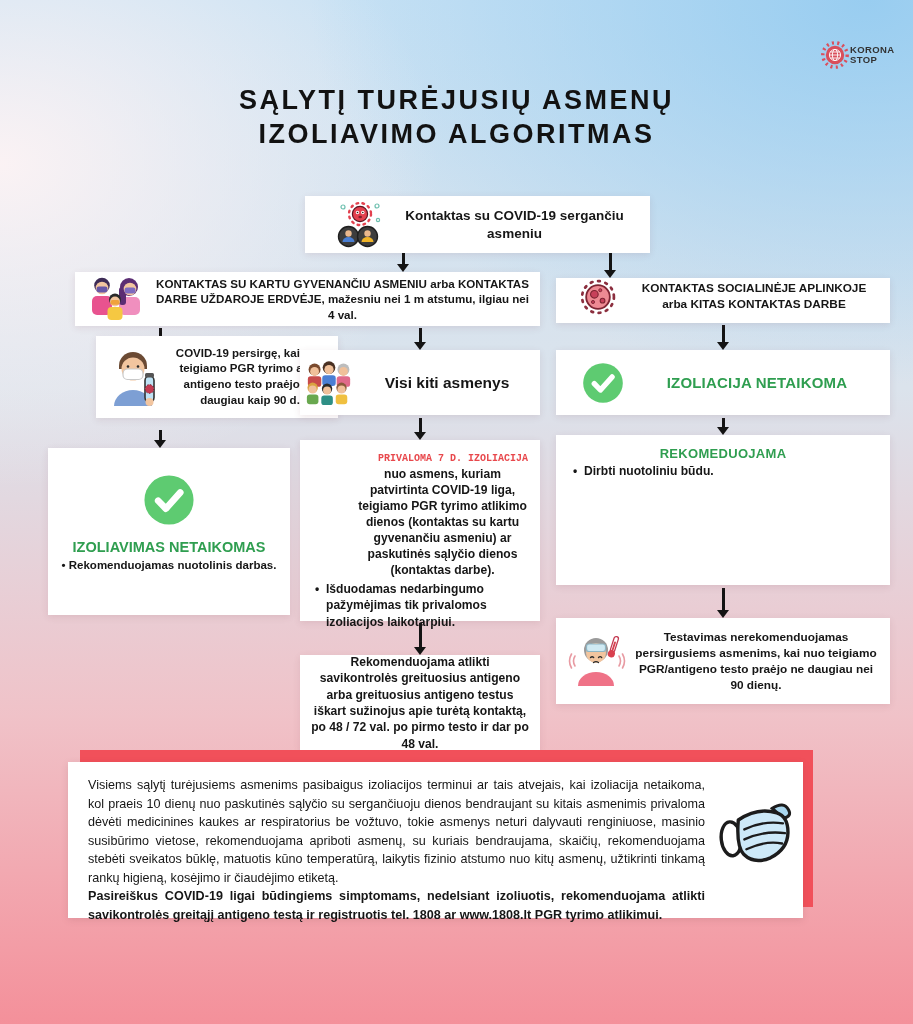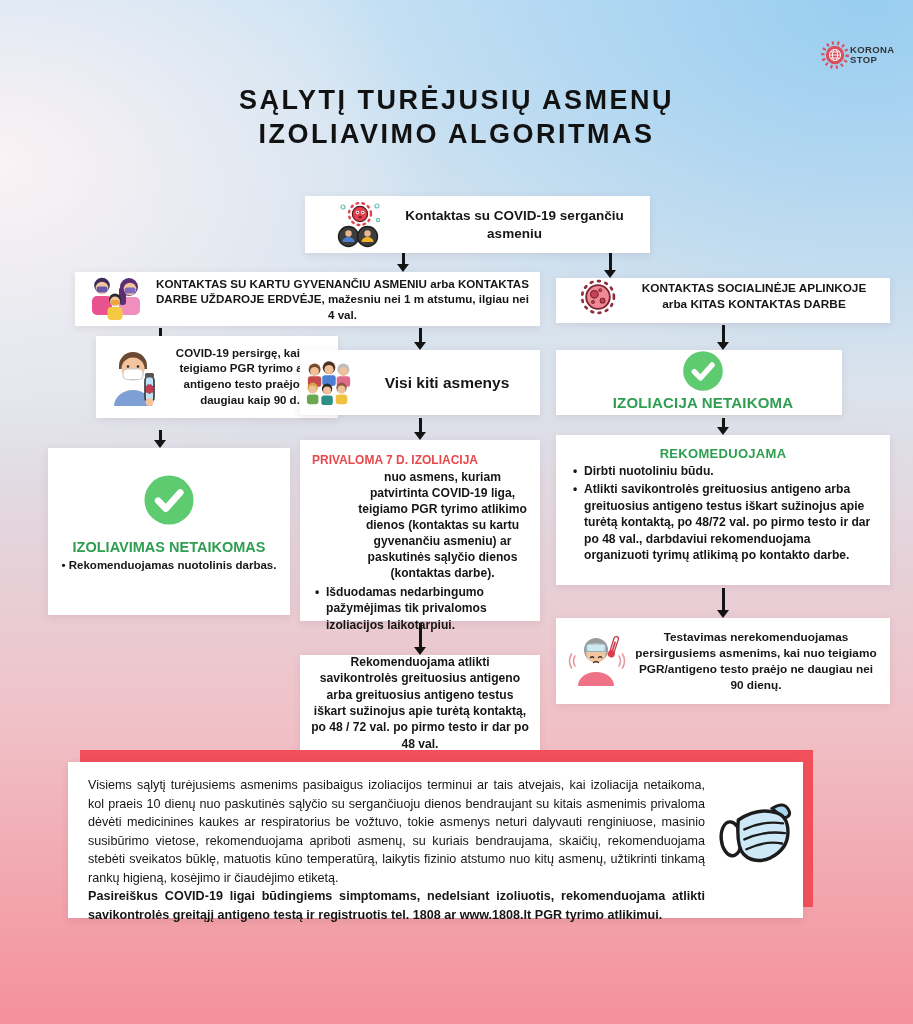--- a/index.html
+++ b/index.html
@@ -35,29 +35,29 @@
   .b-root       { left:305px; top:196px; width:345px; height:57px; padding:0 20px 0 28px; gap:12px; }
   .b-root .txt  { flex:1; font-size:13.5px; line-height:1.3; }
   .b-lbranch    { left:75px;  top:272px; width:465px; height:54px; padding:0 8px 0 10px; gap:6px; }
   .b-lbranch .txt { flex:1; font-size:11.6px; line-height:1.32; font-weight:800; }
   .b-rbranch    { left:556px; top:278px; width:334px; height:45px; padding:0 14px 7px 22px; gap:14px; }
   .b-rbranch .txt { flex:1; font-size:11.8px; line-height:1.32; font-weight:800; }
   .b-recovered  { left:48px;  top:336px; width:242px; height:82px; padding:0 6px 0 8px; gap:4px;margin-left:48px; }
   .b-recovered .txt { flex:1; font-size:11.5px; line-height:1.36; }
   .b-others     { left:300px; top:350px; width:240px; height:65px; padding:0 14px 0 4px; gap:14px; }
   .b-others .txt { flex:1; font-size:15.5px; }
-  .b-noisoR     { left:556px; top:350px; width:286px; height:65px; padding:0 18px 0 26px; gap:2px;flex-direction:column; }
+  .b-noisoR     { left:556px; top:350px; width:334px; height:65px; padding:0 18px 0 26px; gap:18px; }
   .b-noisoR .txt { flex:1; font-size:15px; font-weight:800; letter-spacing:.2px; }
   .b-noisoL     { left:48px;  top:448px; width:242px; height:167px; display:flex; flex-direction:column;
                   align-items:center; padding:26px 10px 0 10px; }
   .b-noisoL .head { margin-top:13px; font-size:14.5px; font-weight:800; }
   .b-noisoL .blt  { margin-top:4px; font-size:11.5px; font-weight:700; }
   .b-noisoL .blt::before { content:"•  "; }
   .b-mandatory  { left:300px; top:440px; width:240px; height:181px; padding:13px 12px 10px 12px; }
-  .b-mandatory .head { font-size:12px; font-weight:800; text-align:left; }
+  .b-mandatory .head { font-size:10px; font-weight:800; text-align:right;font-family:Liberation Mono, monospace; }
   .b-mandatory .body { margin-top:3px; font-size:12.1px; line-height:1.32; font-weight:700; text-align:center;margin-left:45px; }
   .b-recommended{ left:556px; top:435px; width:334px; height:150px; padding:11px 14px 8px 14px; }
   .b-recommended .head { font-size:13px; font-weight:800; text-align:center; letter-spacing:.3px; }
   .bullet { position:relative; padding-left:14px; font-size:12.1px; line-height:1.36; font-weight:700; margin-top:2px; }
   .bullet::before { content:"•"; position:absolute; left:3px; }
   .b-selftest   { left:300px; top:655px; width:240px; height:96px; padding:10px 10px; }
   .b-selftest .txt { flex:1; font-size:12.1px; line-height:1.36; }
   .b-notesting  { left:556px; top:618px; width:334px; height:86px; padding:0 10px 0 12px; gap:6px; }
   .b-notesting .txt { flex:1; font-size:11.8px; line-height:1.36; }
 
@@ -225,21 +225,20 @@
 
   <div class="box b-mandatory">
     <div class="head red">PRIVALOMA 7 D. IZOLIACIJA</div>
     <div class="body">nuo asmens, kuriam patvirtinta COVID-19 liga, teigiamo PGR tyrimo atlikimo dienos (kontaktas su kartu gyvenančiu asmeniu) ar paskutinės sąlyčio dienos (kontaktas darbe).</div>
     <div class="bullet">Išduodamas nedarbingumo pažymėjimas tik privalomos izoliacijos laikotarpiui.</div>
   </div>
 
   <div class="box b-recommended">
     <div class="head green">REKOMEDUOJAMA</div>
     <div class="bullet">Dirbti nuotoliniu būdu.</div>
-    <div class="bullet">Atlikti savikontrolės greituosius antigeno arba greituosius antigeno testus iškart sužinojus apie turėtą kontaktą, po 48/72  val. po pirmo testo ir dar po 48 val., darbdaviui rekomenduojama organizuoti tyrimų atlikimą po kontakto darbe.</div>
   </div>
 
   <div class="box hbox b-selftest">
     <div class="txt center">Rekomenduojama atlikti savikontrolės greituosius antigeno arba greituosius antigeno testus iškart sužinojus apie turėtą kontaktą, po 48 / 72  val. po pirmo testo ir dar po 48 val.</div>
   </div>
 
   <div class="box hbox b-notesting">
     <svg class="icon" width="58" height="56" viewBox="0 0 58 54">
       <path d="M7 22 q-3 5 0 10" fill="none" stroke="#e89aa2" stroke-width="1.6" stroke-linecap="round"></path>
       <path d="M3.5 20 q-4 7 0 14" fill="none" stroke="#e89aa2" stroke-width="1.6" stroke-linecap="round"></path>

